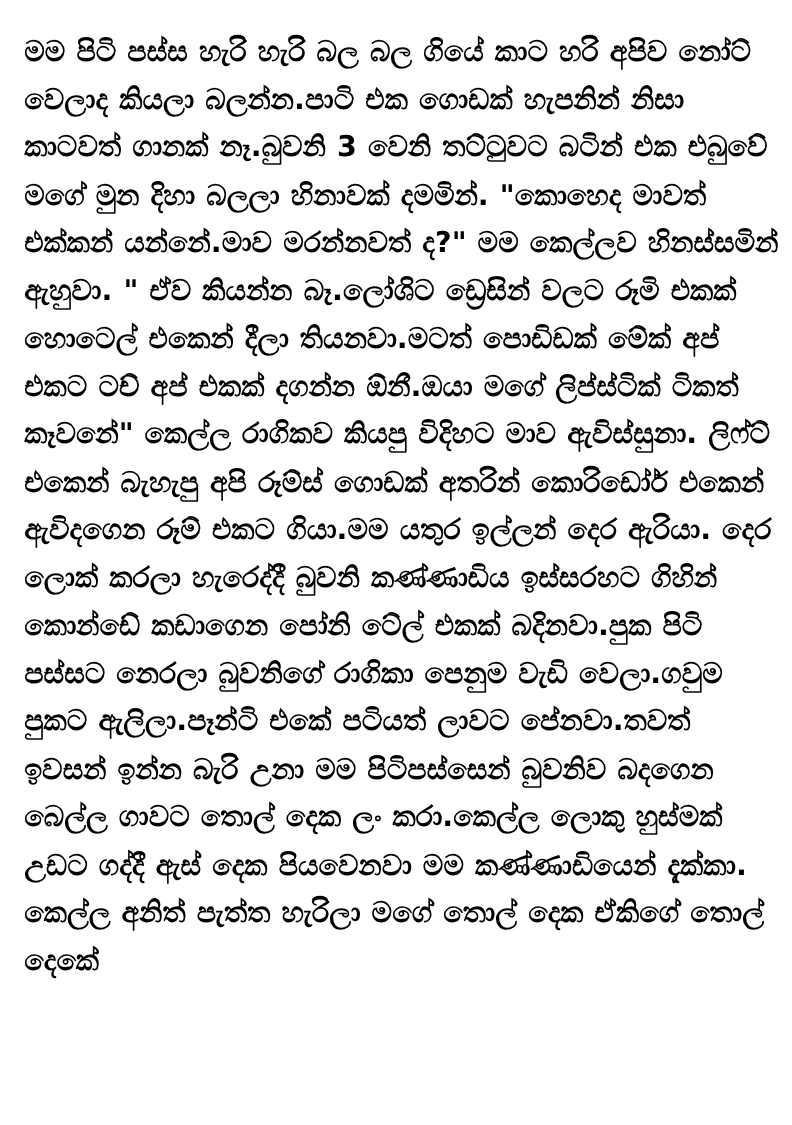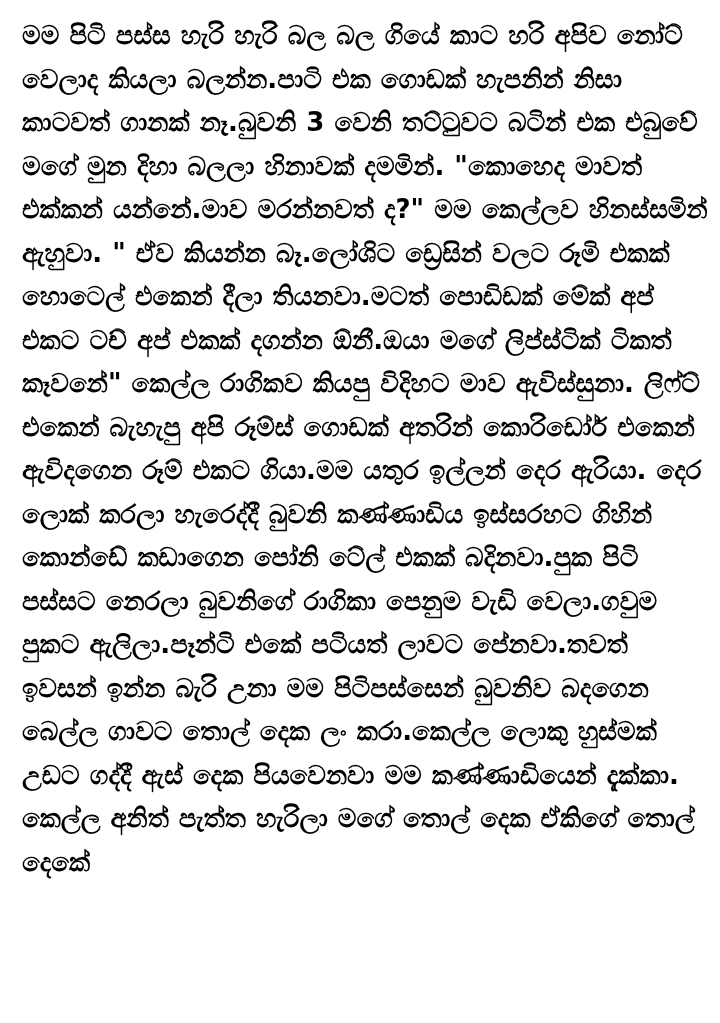--- a/index.html
+++ b/index.html
@@ -13,20 +13,21 @@
     overflow: hidden;
     font-family: "DejaVu Sans", sans-serif;
   }
   .page {
     width: 720px;
     height: 765px;
     box-sizing: border-box;
     padding: 14px 12px 0 22px;
     background: #ffffff;
     position: relative;
+    margin-top: 12px;
   }
   .story-body {
     margin: 0;
     padding: 0;
     color: #000000;
     font-family: "DejaVu Sans", sans-serif;
     font-weight: 700;
     font-size: 26px;
     line-height: 43.5px;
     letter-spacing: 0px;

